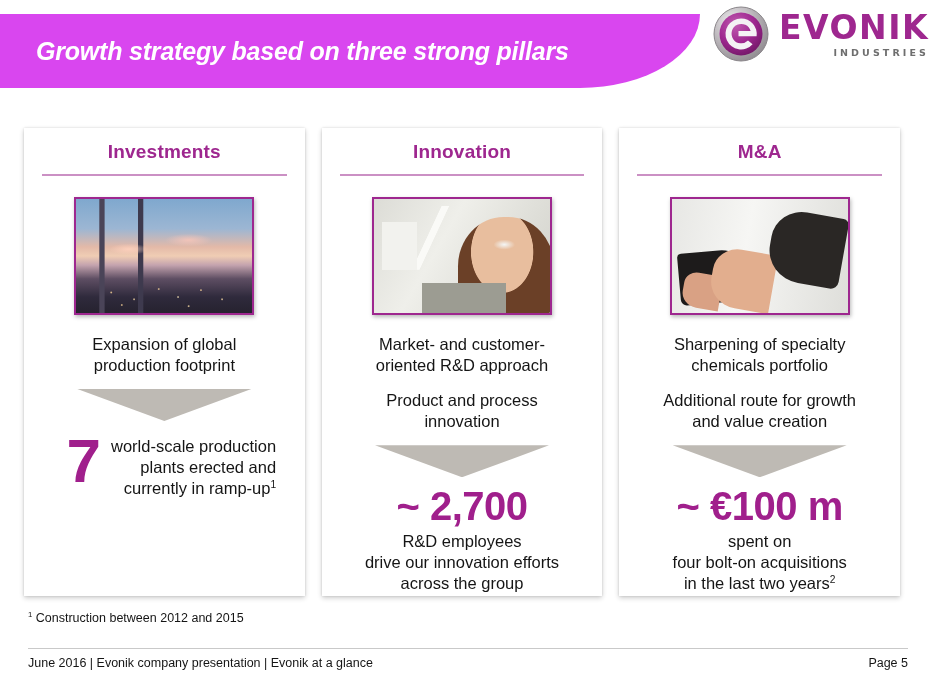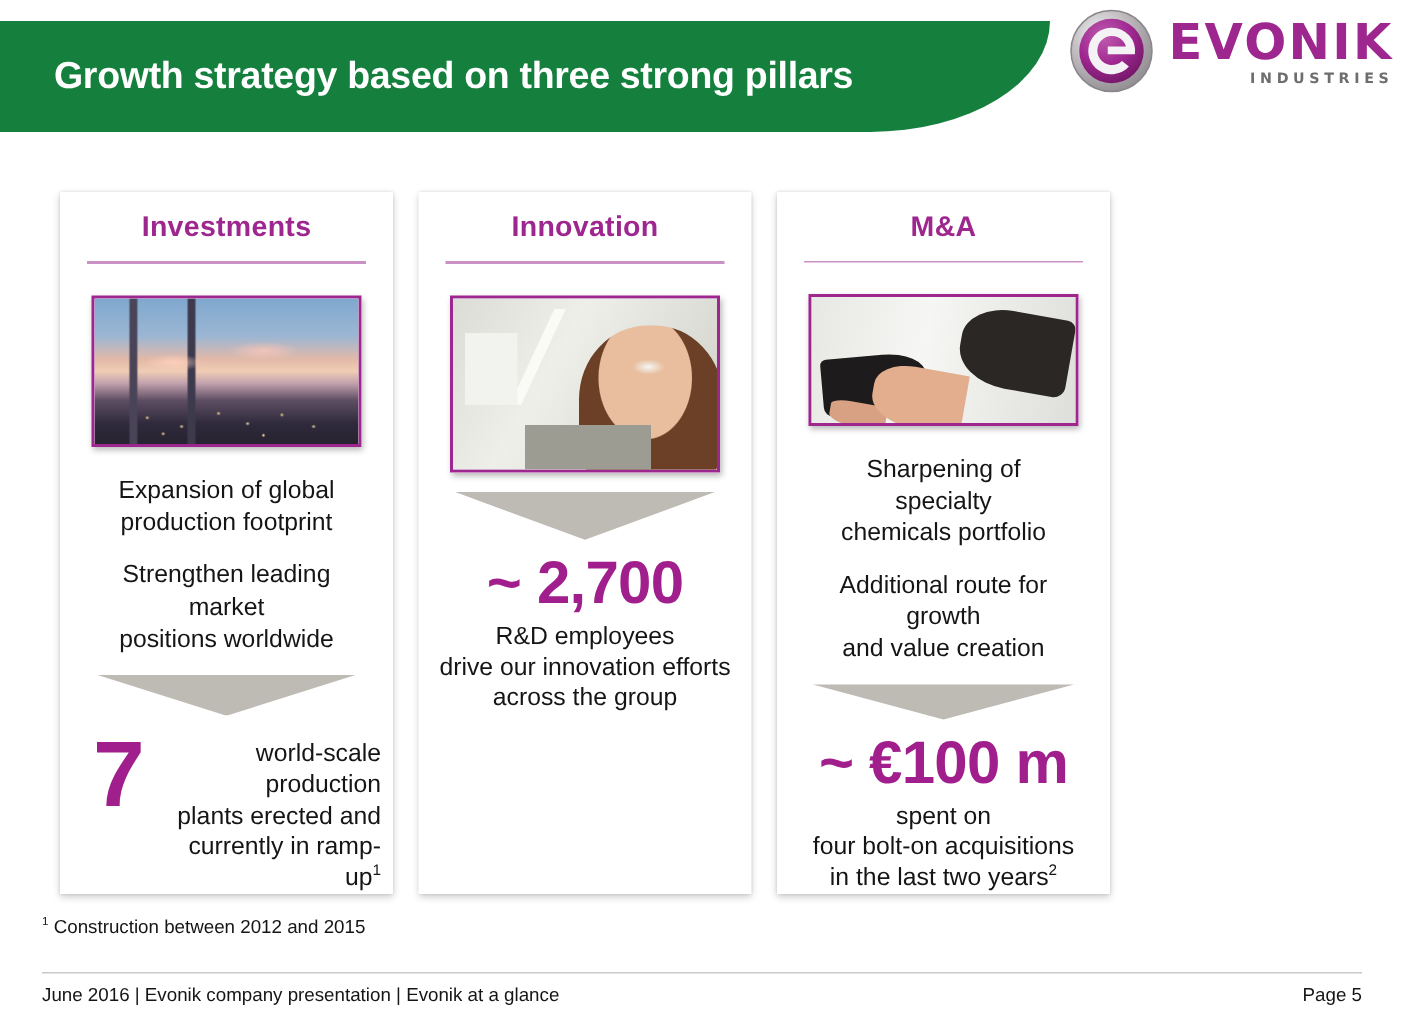--- a/index.html
+++ b/index.html
@@ -9,22 +9,23 @@
     background: #ffffff;
     font-family: "Liberation Sans", sans-serif;
     overflow: hidden;
   }
   .slide { position: relative; width: 936px; height: 677px; background: #fff; }
 
   
   .banner {
     position: absolute; left: 0; top: 14px;
     width: 700px; height: 74px;
-    background: #15803d;
+    background: #d946ef;
     border-radius: 0 0 120px 0 / 0 0 74px 0;
+    font-style: italic;
   }
   .banner-title {
     position: absolute; left: 36px; top: 50%;
     transform: translateY(-50%);
     color: #ffffff;
     font-size: 25px; font-weight: bold;
     letter-spacing: -0.2px;
     white-space: nowrap;
   }
 
@@ -38,22 +39,22 @@
     letter-spacing: 1.5px; line-height: 1; font-family: "DejaVu Sans", sans-serif;
   }
   .logo-sub {
     font-size: 9.5px; font-weight: bold; color: #6E6E6E;
     letter-spacing: 3.1px; line-height: 1; margin-top: 4px;
     font-family: "DejaVu Sans", sans-serif;
   }
 
   
   .cards {
-    position: absolute; left: 40px; top: 128px;
-    width: 700px; height: 468px;
+    position: absolute; left: 24px; top: 128px;
+    width: 876px; height: 468px;
     display: flex; gap: 17px;
   }
   .card {
     flex: 1 1 0; background: #ffffff; position: relative;
     box-shadow: 0 2px 5px rgba(0,0,0,0.20), 0 0 2px rgba(0,0,0,0.12);
     display: flex; flex-direction: column; align-items: center;
     padding-top: 14px;
   }
   .card-title {
     color: #9E278F; font-size: 19px; font-weight: bold;
@@ -225,37 +226,40 @@
   <div class="cards">
 
     <div class="card">
       <div class="card-title">Investments</div>
       <div class="card-rule"></div>
       <div class="thumb">
         <div class="thumb-inner img-plant"></div>
       </div>
       <div class="bullets">
         <div class="bullet">Expansion of global<br>production footprint</div>
-        <div class="bullet">Strengthen leading market<br>positions worldwide</div>
       </div>
       <div class="arrow"></div>
       <div class="metric align-left">
         <span class="metric-big huge">7</span>
         <span class="metric-text left">
           <span>world-scale production<br>plants erected and<br>currently in ramp-up</span><sup>1</sup>
         </span>
       </div>
     </div>
 
     <div class="card">
       <div class="card-title">Innovation</div>
       <div class="card-rule"></div>
       <div class="thumb">
         <div class="thumb-inner img-lab"></div>
       </div>
+      <div class="bullets">
+        <div class="bullet">Market- and customer-<br>oriented R&amp;D approach</div>
+        <div class="bullet">Product and process<br>innovation</div>
+      </div>
       <div class="arrow"></div>
       <div class="metric">
         <span class="metric-big wide">~ 2,700</span>
         <div class="metric-text center">
           <span>R&amp;D employees<br>drive our innovation efforts<br>across the group</span><sup></sup>
         </div>
       </div>
     </div>
 
     <div class="card">

